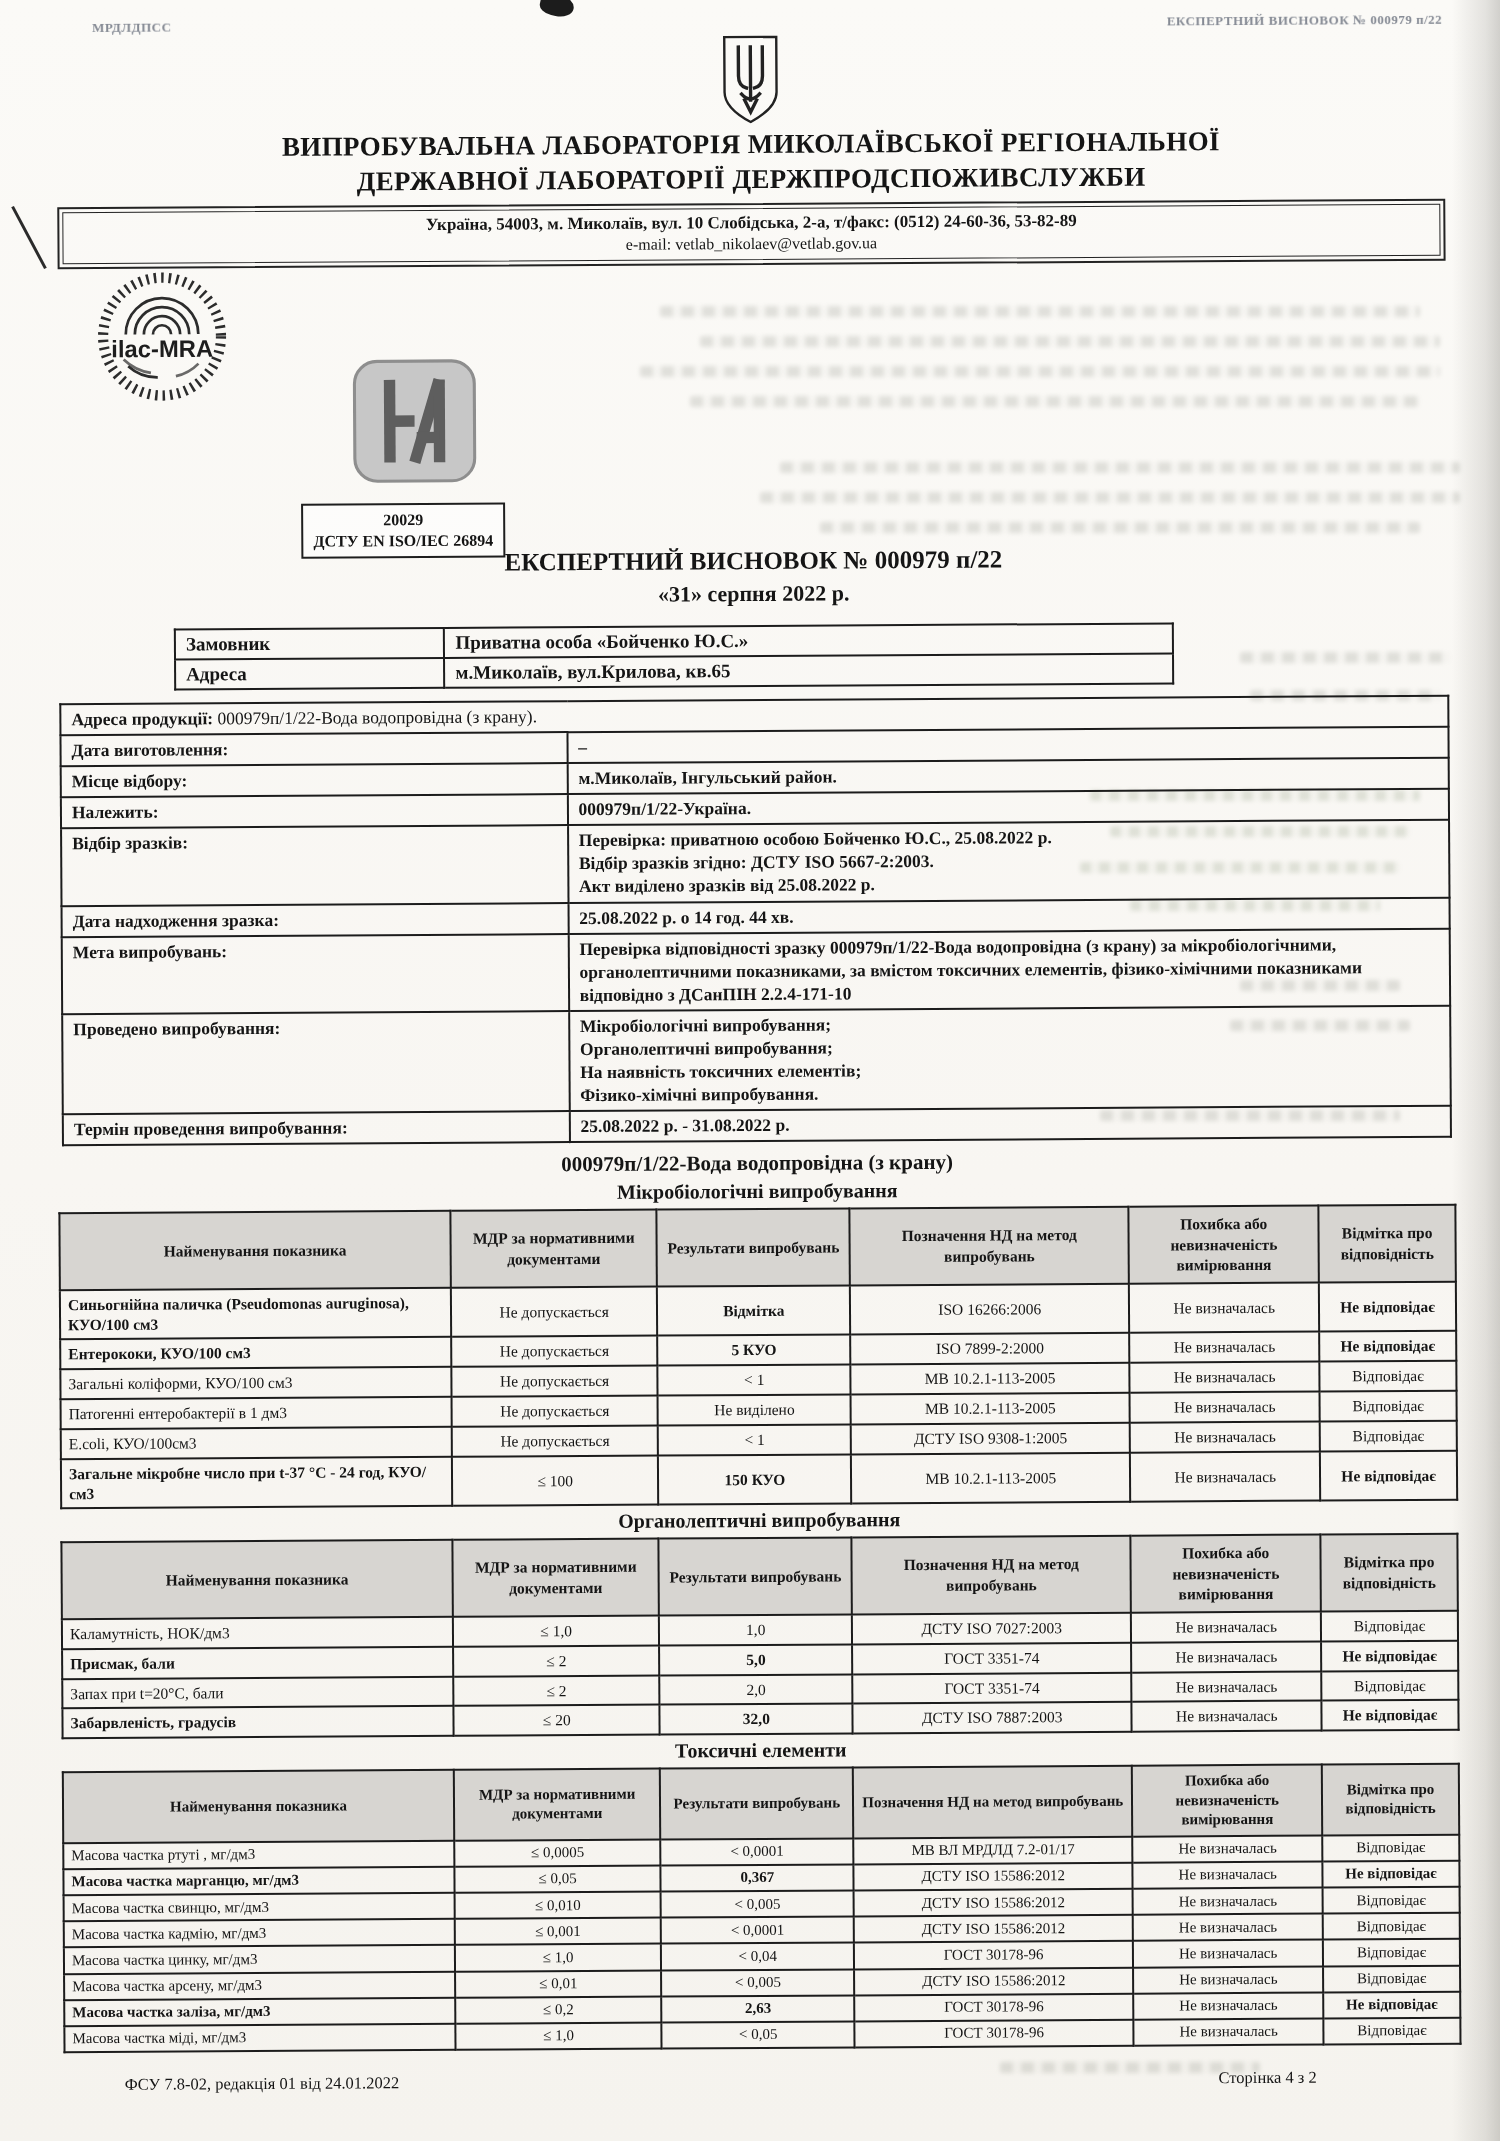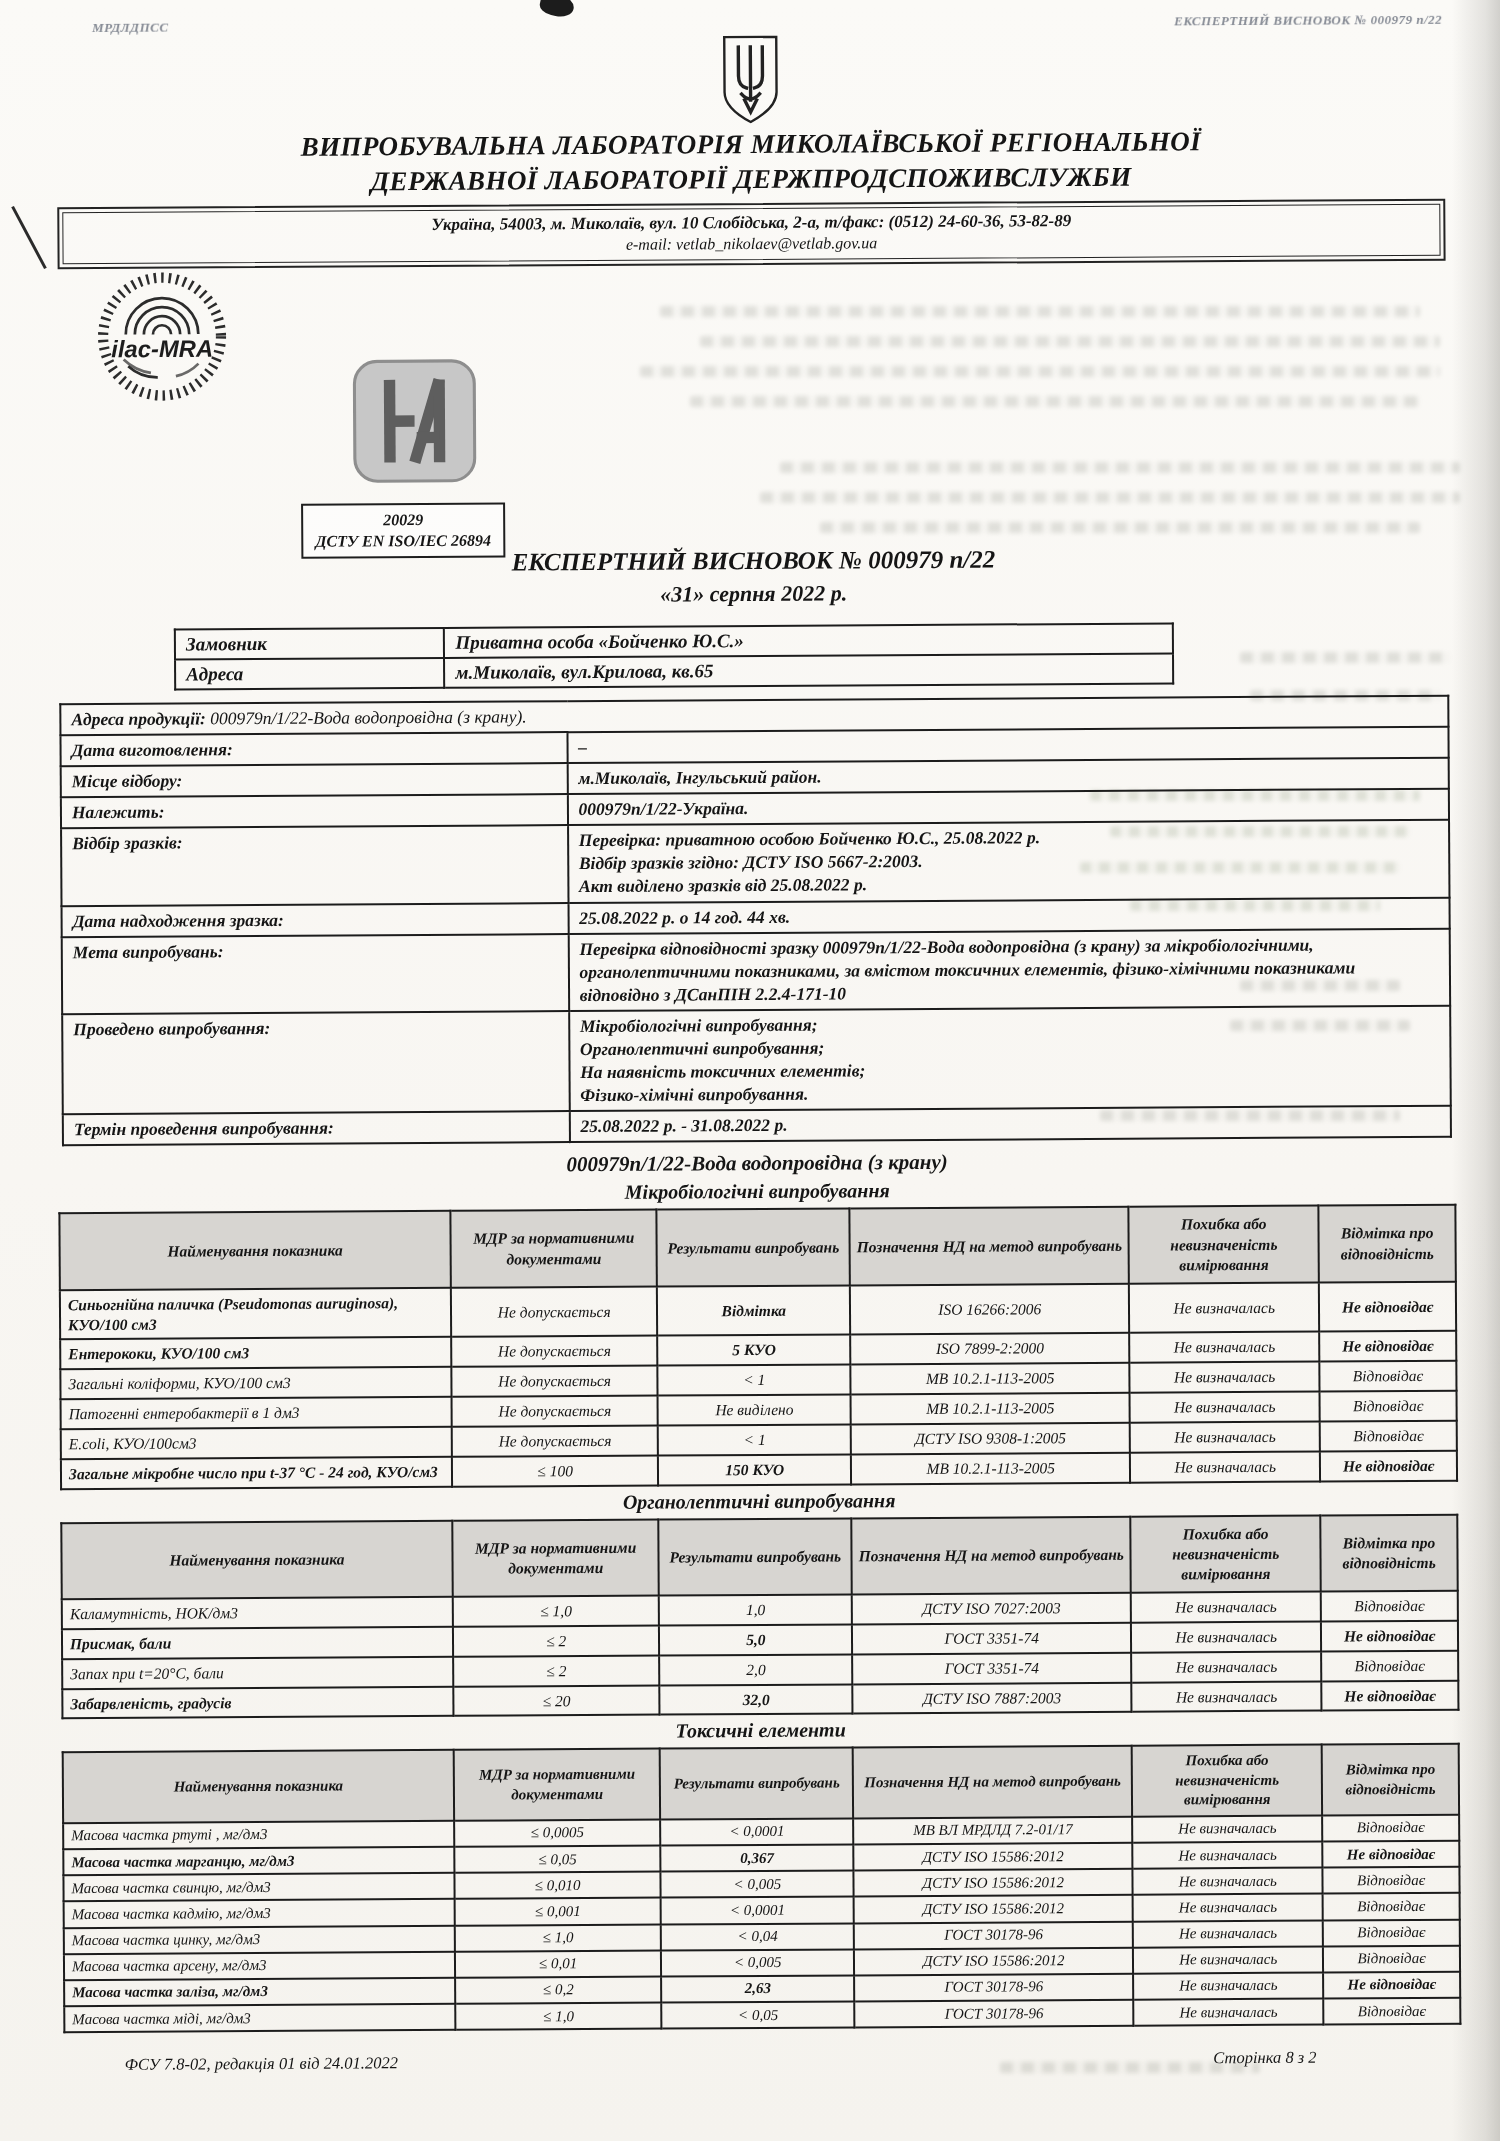--- a/index.html
+++ b/index.html
@@ -7,21 +7,20 @@
     width:1500px;height:2141px;overflow:hidden;
     background:#eceae6;
     font-family:"Liberation Serif","DejaVu Serif",serif;
     color:#151515;
     position:relative;
   }
   .page{
     position:absolute;inset:0;
     background:linear-gradient(180deg,#fbfaf7 0%,#f8f6f2 55%,#f5f3ee 100%);
     overflow:hidden;
-    font-style:italic;
   }
   .edge-shade{position:absolute;top:0;right:0;width:48px;height:100%;
     background:linear-gradient(90deg,rgba(0,0,0,0) 0%,rgba(120,118,112,.18) 70%,rgba(100,98,92,.28) 100%);}
   .corner-line{position:absolute;left:-6px;top:236px;width:70px;height:3px;background:#2b2b2b;transform:rotate(62deg);}
   .top-blob{position:absolute;left:540px;top:-6px;width:34px;height:22px;background:#1c1c1c;border-radius:40% 60% 55% 45%;transform:rotate(12deg);}
   .sheet{position:absolute;inset:0;transform:rotate(-0.35deg);transform-origin:50% 0;}
 
   
   .bleed{position:absolute;height:11px;border-radius:3px;filter:blur(2px);opacity:.5;
     background:repeating-linear-gradient(90deg,rgba(116,120,108,.38) 0 13px,rgba(116,120,108,.06) 13px 21px);}
@@ -448,17 +447,17 @@
             <td>&lt; 0,05</td>
             <td>ГОСТ 30178-96</td>
             <td>Не визначалась</td>
             <td>Відповідає</td>
           </tr>
         </tbody>
     </table>
 
     <div class="footer">
       <span>ФСУ 7.8-02, редакція 01 від 24.01.2022</span>
-      <span>Сторінка 8 з 2</span>
+      <span>Сторінка 4 з 2</span>
     </div>
 
   </div>
 </div>
 
 </body></html>

